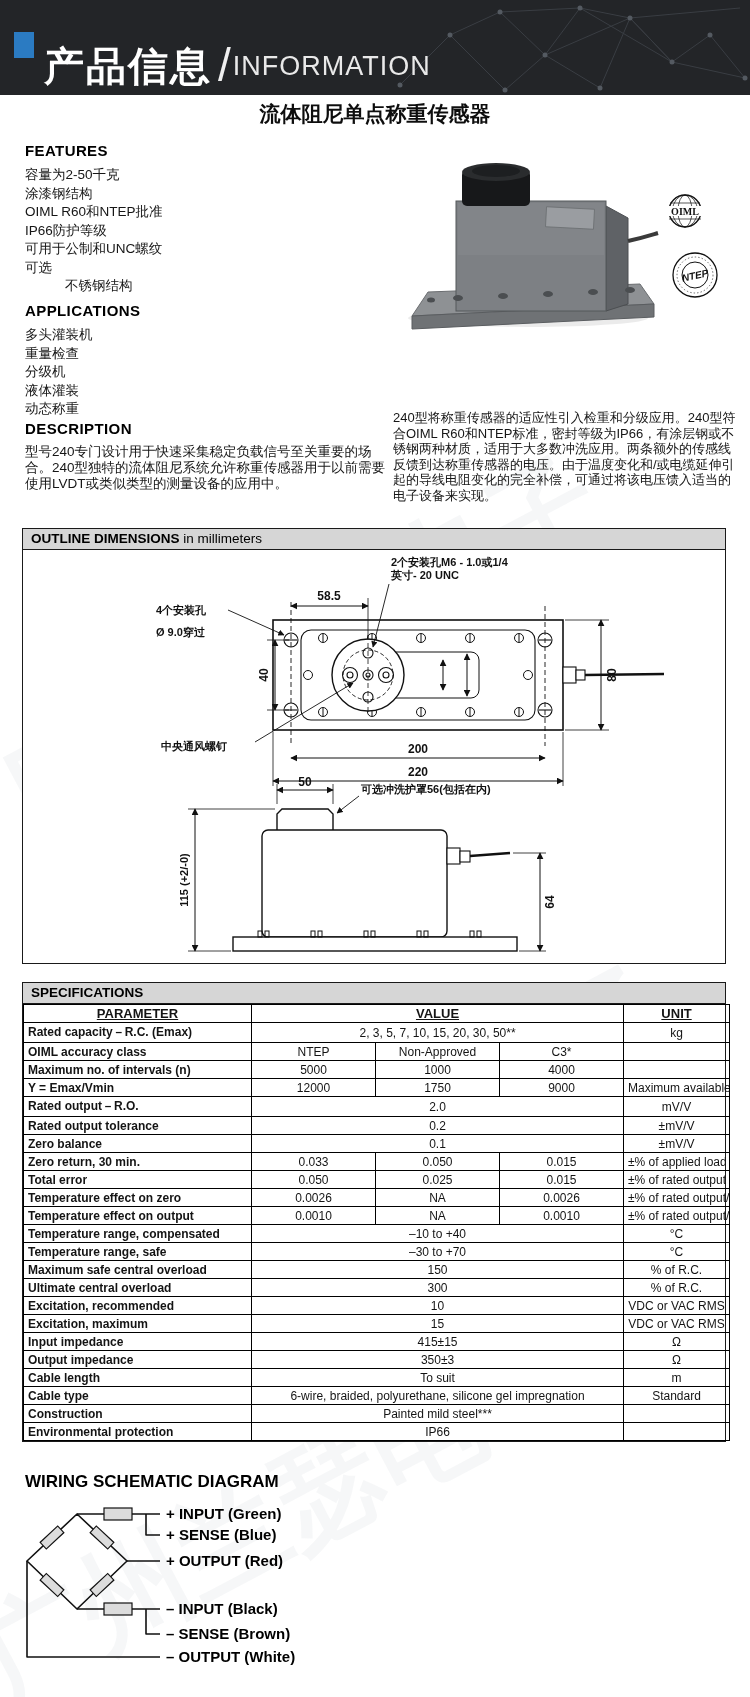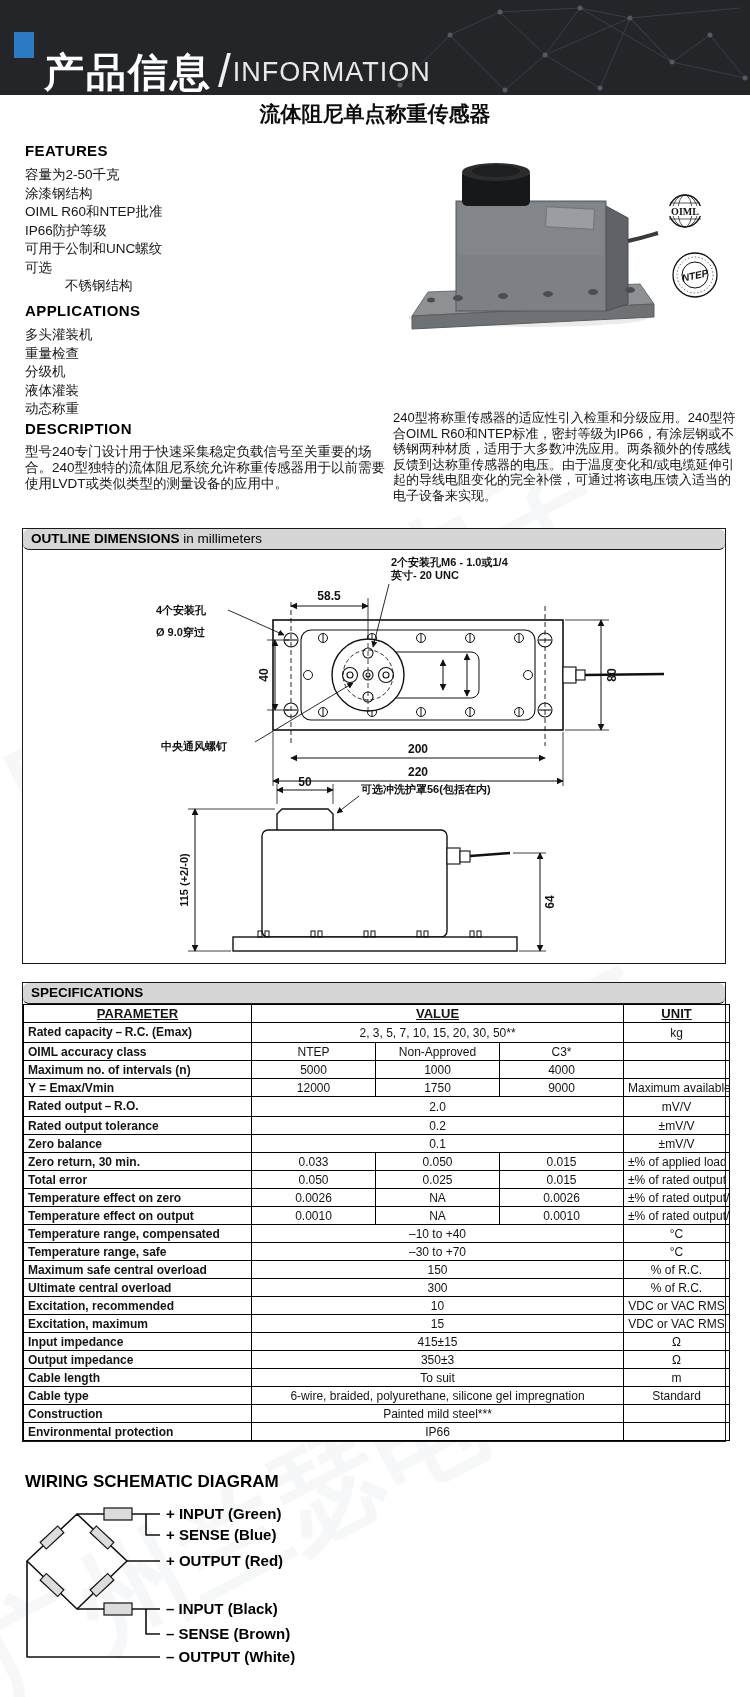--- a/index.html
+++ b/index.html
@@ -3,21 +3,21 @@
 <meta charset="utf-8">
 <style>
   html,body{margin:0;padding:0;background:#fff;}
   .page{position:relative;width:750px;height:1697px;background:#fff;overflow:hidden;
         font-family:"Liberation Sans","DejaVu Sans",sans-serif;color:#141414;}
 
   
   .page-header{position:absolute;left:0;top:0;width:750px;height:95px;background:#232528;overflow:hidden;}
   .mesh{position:absolute;right:0;top:0;}
   .accent-square{position:absolute;left:14px;top:32px;width:20px;height:26px;background:#2b7bc2;}
-  .hdr-title{position:absolute;left:44px;top:16px;height:113px;display:flex;align-items:center;text-align:right;}
+  .hdr-title{position:absolute;left:44px;top:10px;height:113px;display:flex;align-items:center;text-align:right;}
   .hdr-cn{font-size:40px;font-weight:800;color:#fff;letter-spacing:2px;}
   .hdr-sep{font-size:46px;font-weight:200;color:#f0f0f0;margin:0 2px 4px 6px;}
   .hdr-en{font-size:27px;font-weight:300;color:#e9e9e9;letter-spacing:1px;}
 
   .doc-title{position:absolute;left:0;top:100px;width:750px;text-align:center;
              font-size:21px;font-weight:800;color:#0d0d0d;}
 
   
   .block{position:absolute;left:25px;width:362px;}
   .sec-h{font-size:15px;font-weight:800;letter-spacing:.4px;margin:0 0 7px 0;color:#000;}
@@ -29,21 +29,21 @@
 
   
   .photo{position:absolute;left:398px;top:146px;}
   .logo-oiml{position:absolute;left:664px;top:190px;}
   .logo-ntep{position:absolute;left:670px;top:250px;}
 
   
   .outline-box{position:absolute;left:22px;top:528px;width:704px;height:436px;
                border:1.5px solid #1a1a1a;box-sizing:border-box;background:#fff;}
   .box-bar{height:21px;background:#d6d6d6;border-bottom:1.5px solid #1a1a1a;
-           font-size:13.5px;line-height:20px;padding:0 8px;color:#000;box-sizing:border-box;border-radius:6px;}
+           font-size:13.5px;line-height:20px;padding:0 8px;color:#000;box-sizing:border-box;}
   .box-bar b{font-weight:800;}
 
   .spec-box{position:absolute;left:22px;top:982px;width:704px;border:1.5px solid #1a1a1a;
             box-sizing:border-box;background:#fff;}
   table.spec{width:100%;border-collapse:collapse;table-layout:fixed;}
   table.spec th,table.spec td{border:1px solid #000;font-size:12px;padding:1px 4px;
             height:15px;overflow:hidden;white-space:nowrap;}
   table.spec th{font-size:13px;font-weight:800;text-align:center;text-decoration:underline;}
   td.param{font-weight:700;text-align:left;}
   td.val,td.unit{text-align:center;font-weight:400;}

